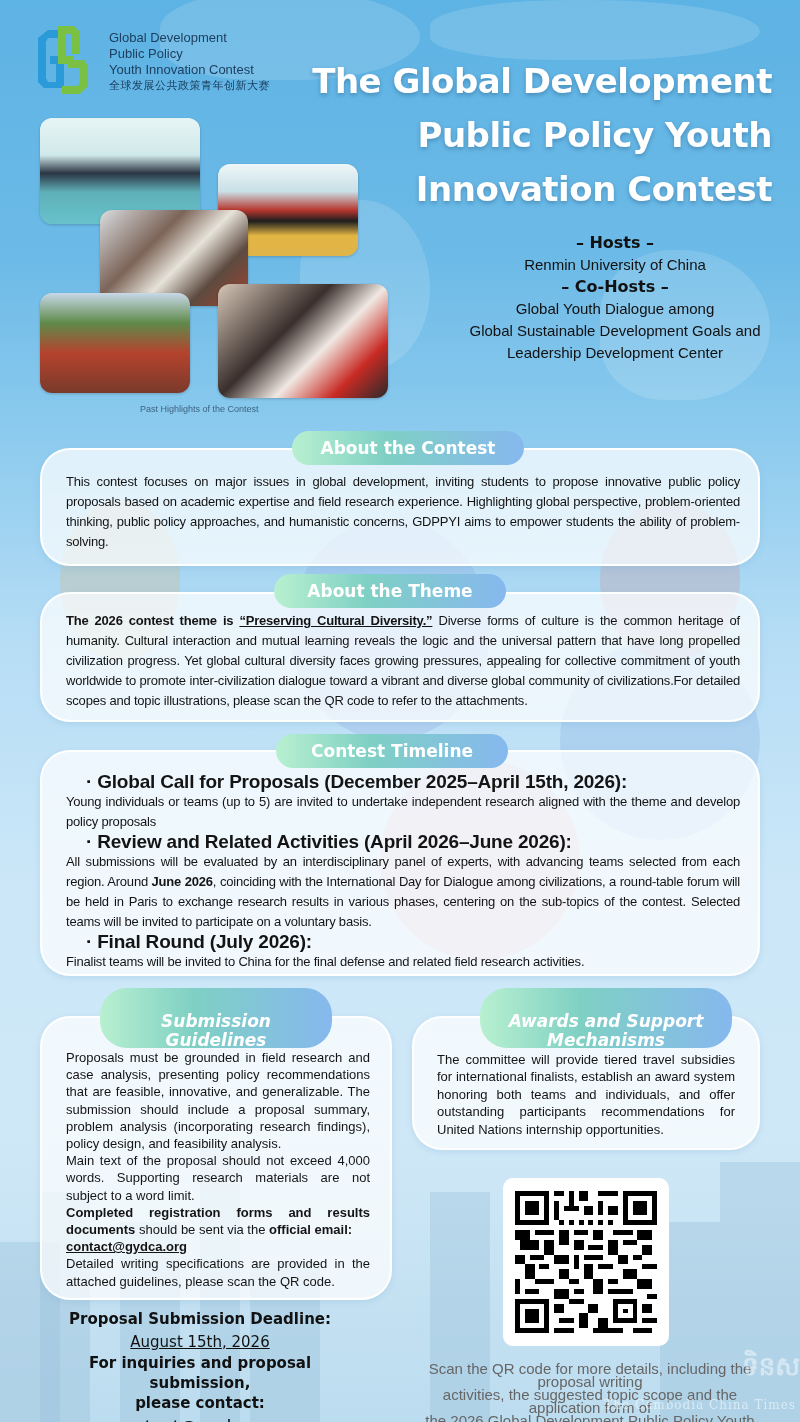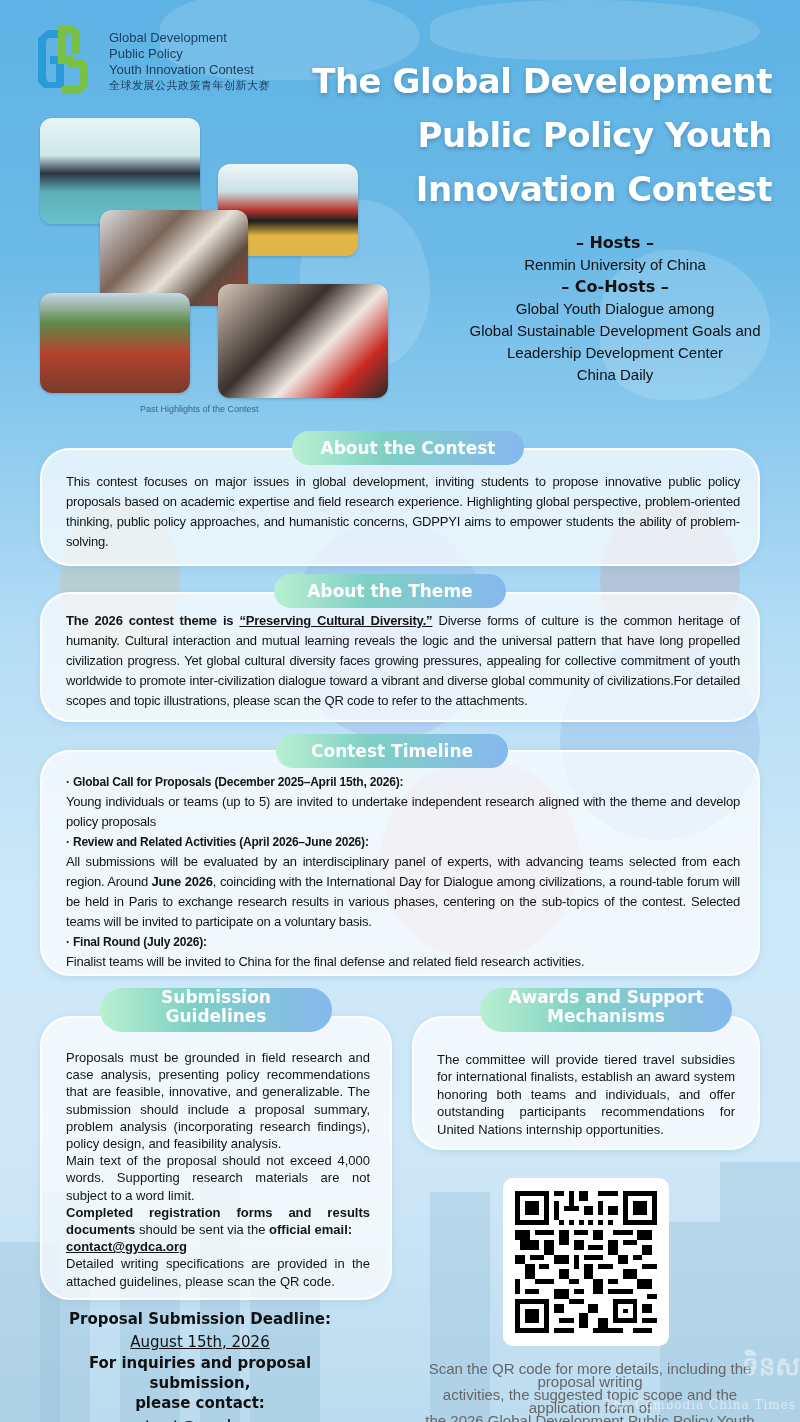--- a/index.html
+++ b/index.html
@@ -28,25 +28,25 @@
   .photo { position: absolute; border-radius: 12px; overflow: hidden; box-shadow: 0 1px 3px rgba(0,0,0,0.2); }
   .ph-caption { position: absolute; left: 140px; top: 404px; font-size: 9px; color: #3f6580; }
 
   
   .hosts { position: absolute; left: 430px; width: 370px; top: 232px; text-align: center; font-size: 15px; line-height: 22px; color: #111; }
   .hosts .hd { font-family: "DejaVu Sans", sans-serif; font-weight: bold; font-size: 16px; }
 
   
   .card { position: absolute; background: rgba(255,255,255,0.72); border: 2px solid rgba(255,255,255,0.95); border-radius: 30px; box-shadow: 0 2px 6px rgba(120,170,210,0.25); }
   .pill { position: absolute; height: 34px; border-radius: 17px; background: linear-gradient(90deg, #b8f0d0 0%, #7fd0c4 40%, #86b8ee 100%); color: #fff; font-family: "DejaVu Sans", sans-serif; font-weight: bold; font-size: 17px; text-align: center; line-height: 34px; }
-  .pill.two { height: 44px; border-radius: 27px; line-height: 19px; padding-top: 0; }
+  .pill.two { height: 60px; border-radius: 27px; line-height: 19px; padding-top: 24px; font-style: italic; }
   .body-text { position: absolute; font-size: 13px; line-height: 20px; text-align: justify; color: #141414; font-family: "Liberation Sans", sans-serif; letter-spacing: -0.2px; }
   .body-text b { font-weight: bold; margin-top: 17px; }
   .u { text-decoration: underline; }
-  .tl-head { font-weight: bold; font-size: 12px; }
+  .tl-head { font-weight: bold; font-size: 19px; margin-left: 20px; }
 
   .deadline { position: absolute; left: 40px; width: 320px; top: 1307px; text-align: center; font-family: "DejaVu Sans", sans-serif; color: #111; }
   .deadline .l1 { font-weight: bold; font-size: 15px; line-height: 24px; }
   .deadline .l2 { font-size: 15px; line-height: 22px; text-decoration: underline; }
   .deadline .l3 { font-weight: bold; font-size: 15px; line-height: 20px; }
   .deadline .l4 { font-size: 18px; line-height: 28px; text-decoration: underline; }
 
   .qr-box { position: absolute; left: 503px; top: 1178px; width: 166px; height: 168px; background: #fff; border-radius: 10px; padding: 12px; }
   .qr-caption { position: absolute; left: 425px; width: 330px; top: 1362px; text-align: center; font-size: 15px; line-height: 13px; color: #666; }
   .watermark { position: absolute; right: 4px; top: 1398px; font-family: "DejaVu Serif", serif; font-size: 12px; color: rgba(255,255,255,0.55); letter-spacing: 1px; }
@@ -101,21 +101,20 @@
 <div class="photo" style="left:218px;top:284px;width:170px;height:114px;background:linear-gradient(135deg,#d5c6b6 0%,#3a2f2c 40%,#f0e8e2 60%,#c82a24 80%,#2a2a2a 100%);"></div>
 <div class="ph-caption">Past Highlights of the Contest</div>
 
 <div class="hosts">
   <div class="hd">– Hosts –</div>
   <div>Renmin University of China</div>
   <div class="hd">– Co-Hosts –</div>
   <div>Global Youth Dialogue among</div>
   <div>Global Sustainable Development Goals and</div>
   <div>Leadership Development Center</div>
-  <div>China Daily</div>
 </div>
 
 <div class="card" style="left:40px;top:448px;width:720px;height:118px;"></div>
 <div class="pill" style="left:292px;top:431px;width:232px;">About the Contest</div>
 <div class="body-text" style="left:66px;top:472px;width:674px;">This contest focuses on major issues in global development, inviting students to propose innovative public policy proposals based on academic expertise and field research experience. Highlighting global perspective, problem-oriented thinking, public policy approaches, and humanistic concerns, GDPPYI aims to empower students the ability of problem-solving.</div>
 
 <div class="card" style="left:40px;top:592px;width:720px;height:130px;"></div>
 <div class="pill" style="left:274px;top:574px;width:232px;">About the Theme</div>
 <div class="body-text" style="left:66px;top:611px;width:674px;">
   <b>The 2026 contest theme is </b><b class="u">“Preserving Cultural Diversity.”</b><span> Diverse forms of culture is the common heritage of humanity. Cultural interaction and mutual learning reveals the logic and the universal pattern that have long propelled civilization progress. Yet global cultural diversity faces growing pressures, appealing for collective commitment of youth worldwide to promote inter-civilization dialogue toward a vibrant and diverse global community of civilizations.For detailed scopes and topic illustrations, please scan the QR code to refer to the attachments.</span>

